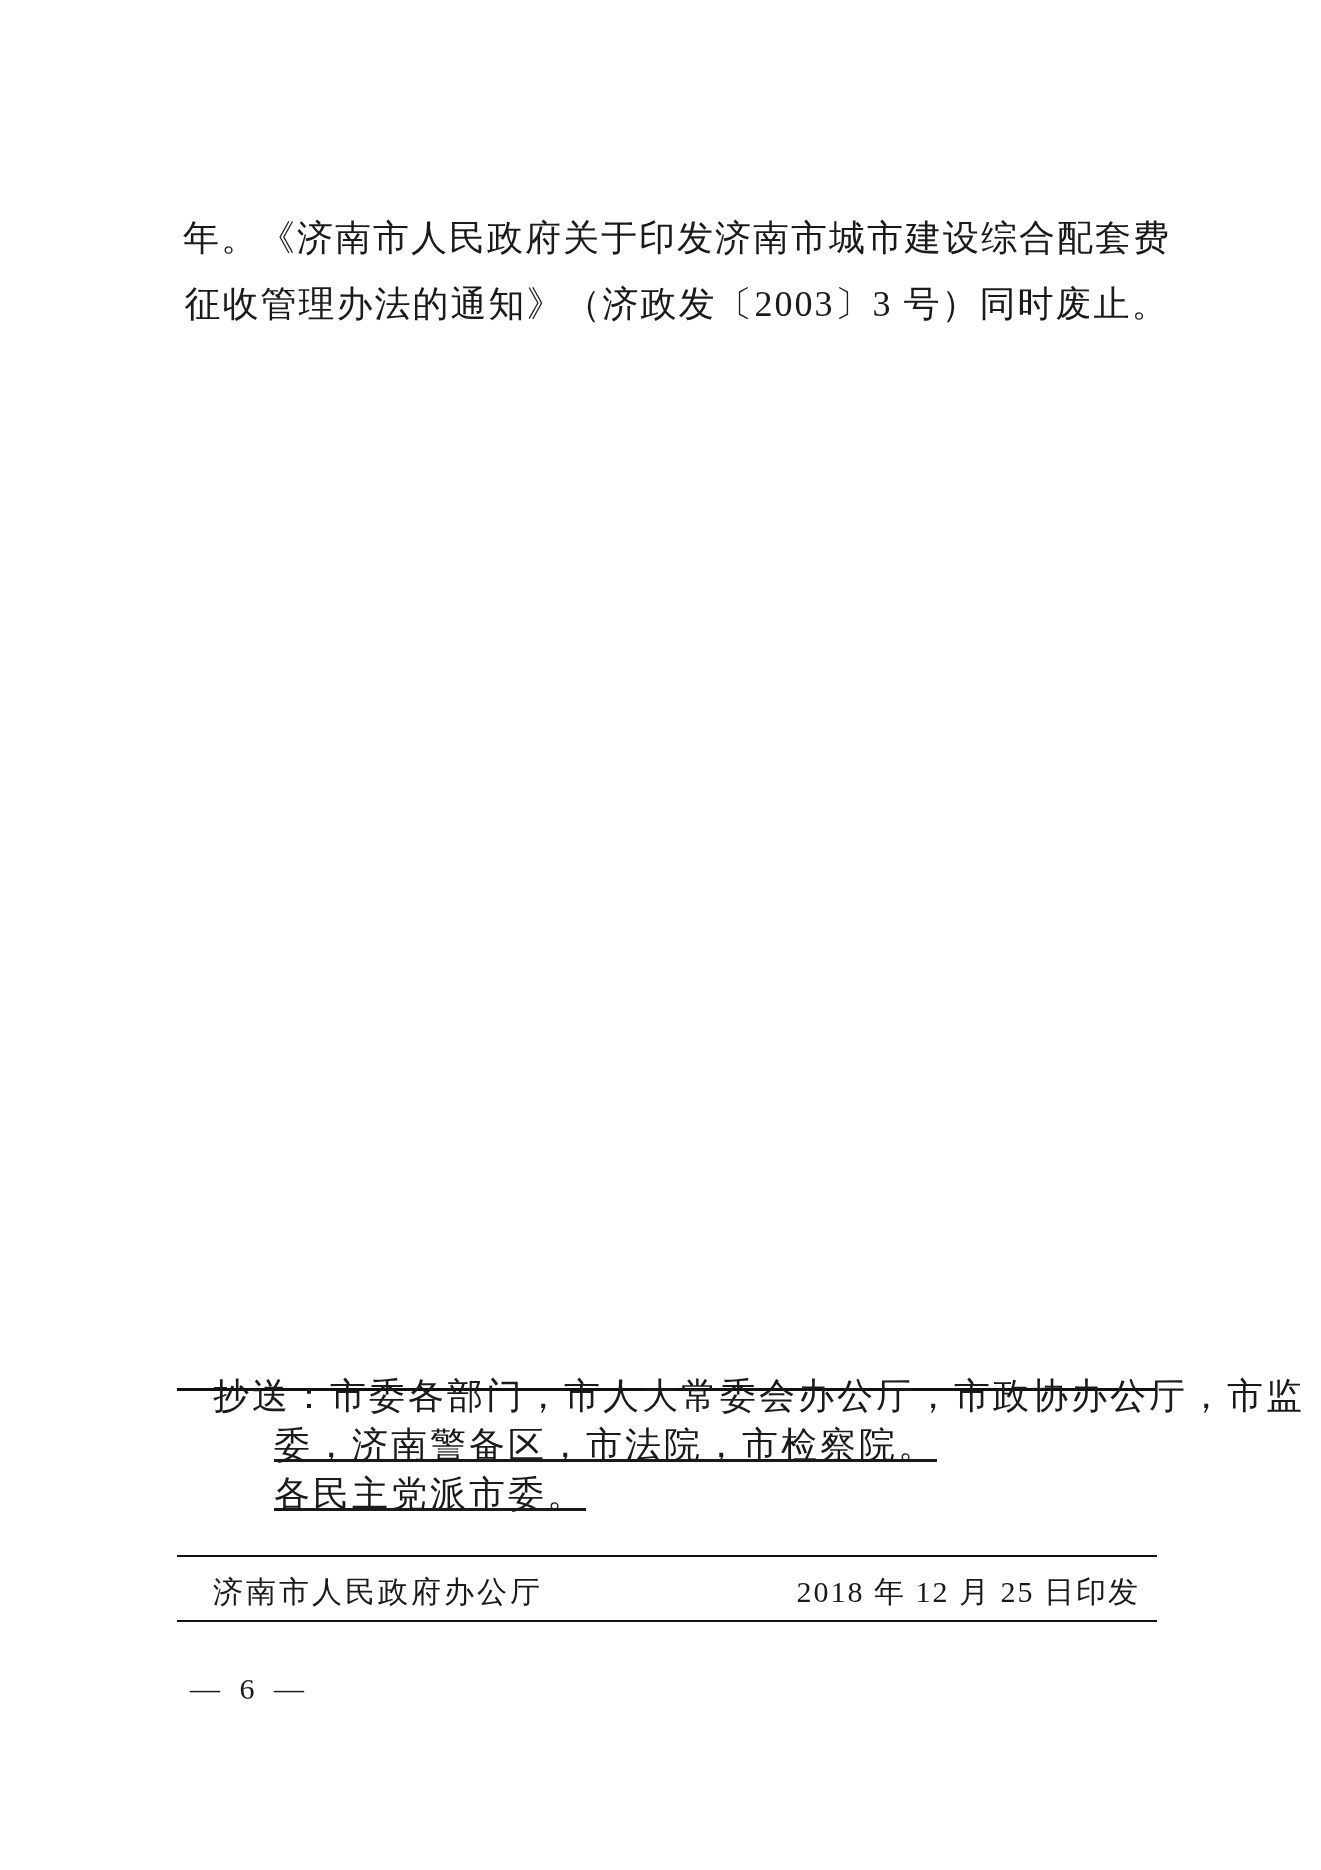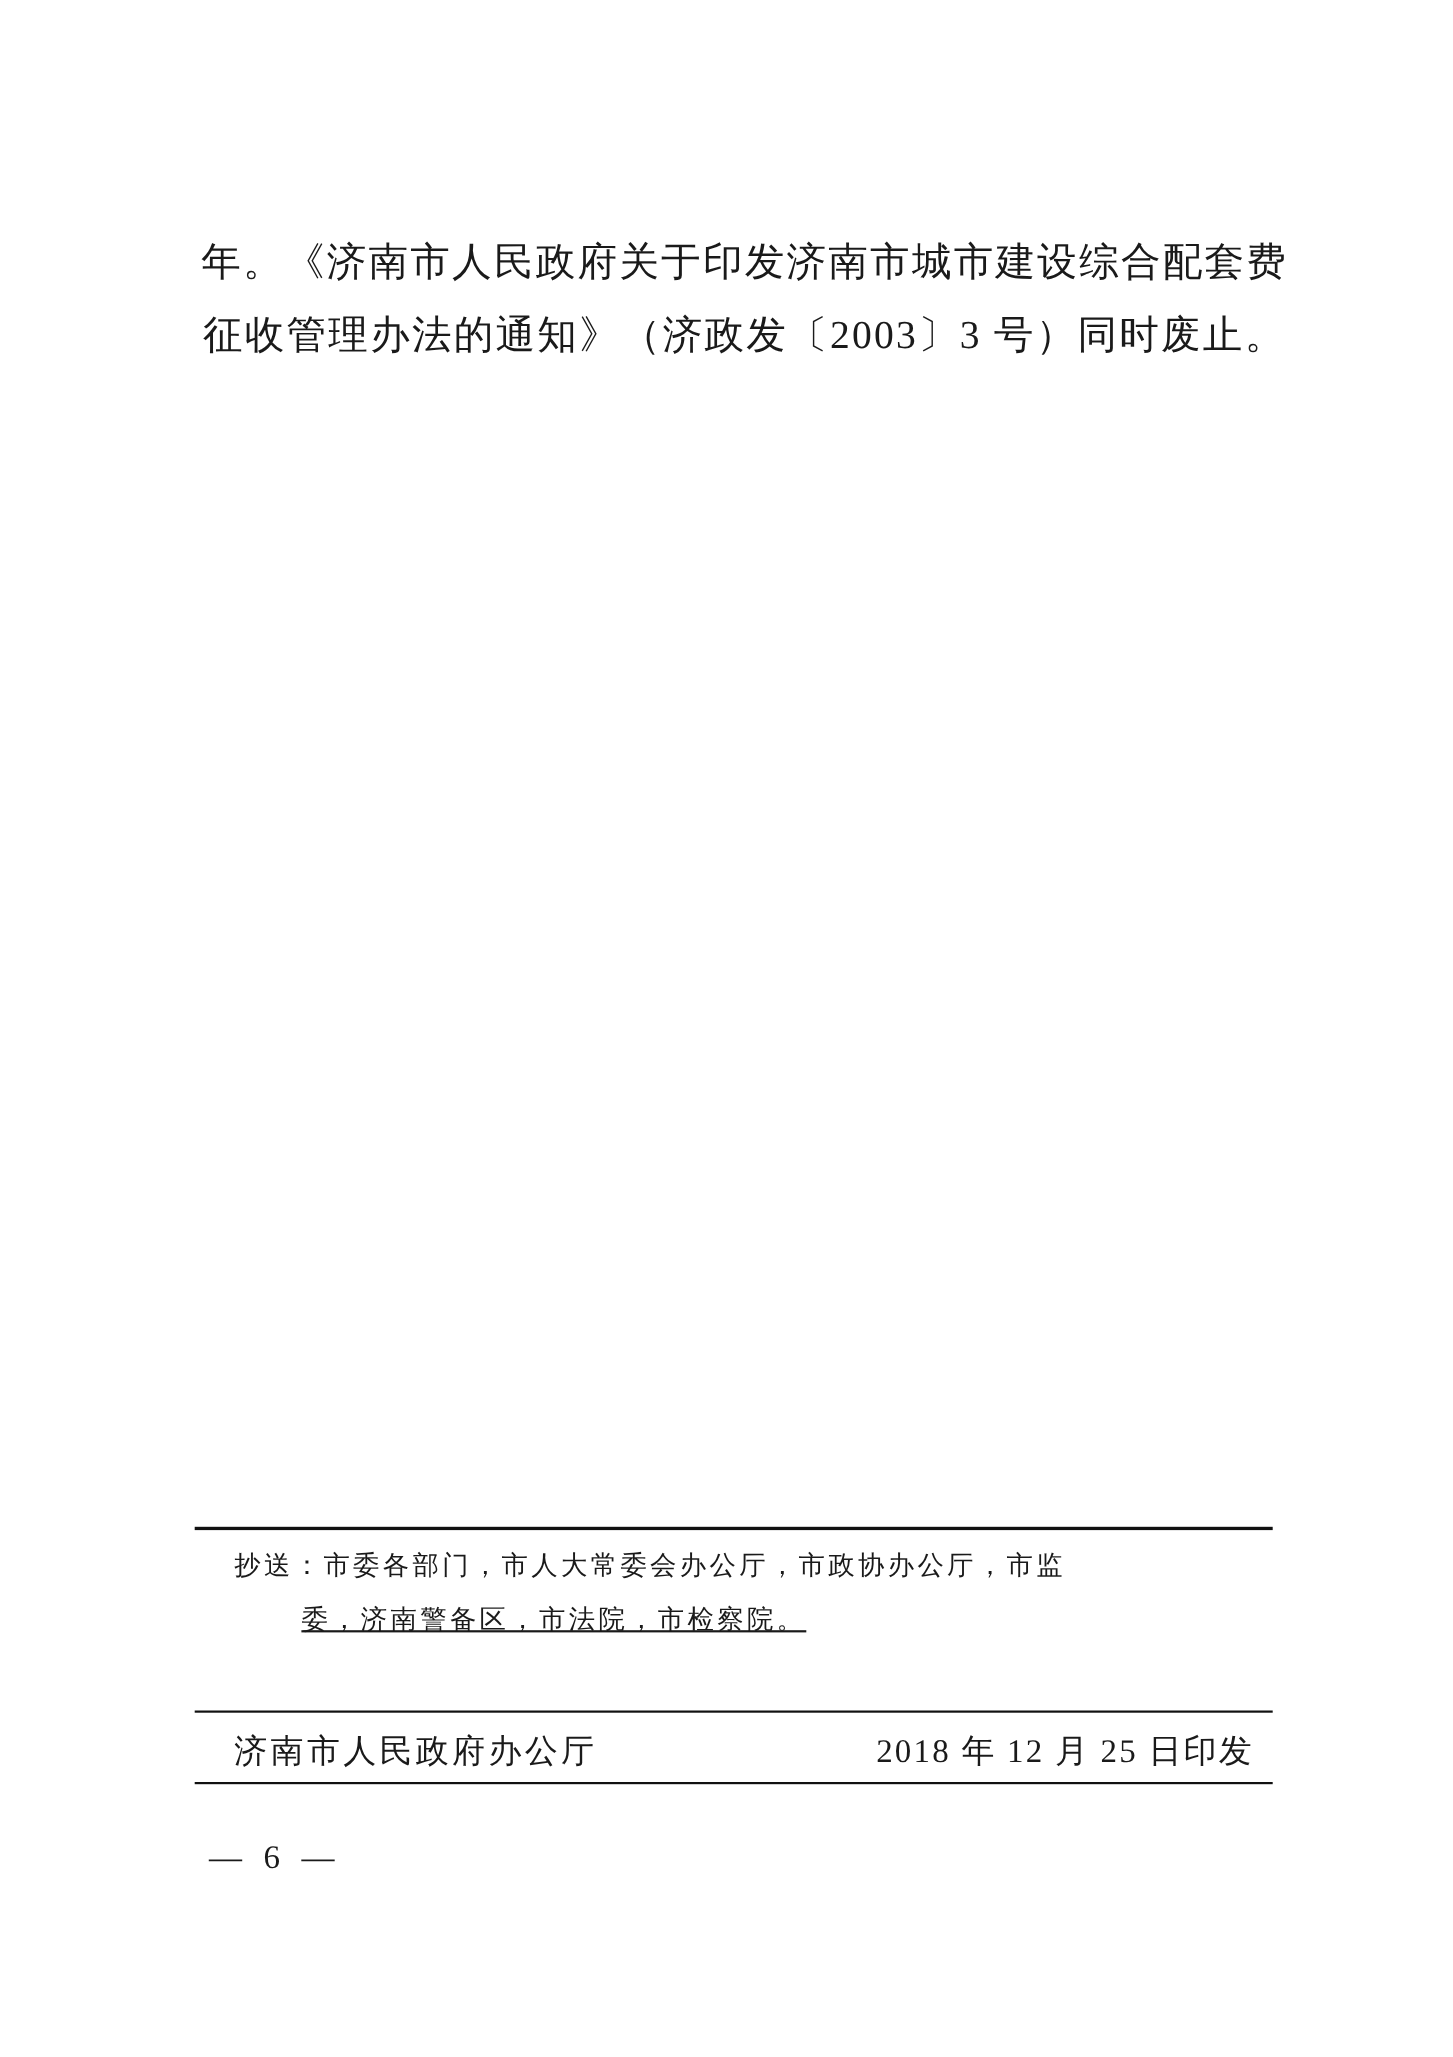--- a/index.html
+++ b/index.html
@@ -33,23 +33,23 @@
     background: #111111;
   }
   .rule-top    { top: 1388px; height: 3px; }
   .rule-mid    { top: 1555px; height: 2px; }
   .rule-bottom { top: 1620px; height: 2px; }
 
   
   .cc-block {
     position: absolute;
     left: 213px;
-    top: 1400px;
+    top: 1372px;
     width: 960px;
-    font-size: 24px;
+    font-size: 36px;
     line-height: 49px;
     letter-spacing: 3px;
     white-space: nowrap;
   }
   .cc-line.indent { margin-left: 61px; text-decoration: underline; }
 
   
   .footer-row {
     position: absolute;
     left: 213px;
@@ -82,20 +82,21 @@
   <div class="body-text">
     <div>年。《济南市人民政府关于印发济南市城市建设综合配套费</div>
     <div>征收管理办法的通知》（济政发〔2003〕3 号）同时废止。</div>
   </div>
 
   <div class="rule rule-top"></div>
 
   <div class="cc-block">
     <div class="cc-line">抄送：市委各部门，市人大常委会办公厅，市政协办公厅，市监</div>
     <div class="cc-line indent">委，济南警备区，市法院，市检察院。</div>
+    <div class="cc-line indent">各民主党派市委。</div>
   </div>
 
   <div class="rule rule-mid"></div>
 
   <div class="footer-row">
     <span class="issuer">济南市人民政府办公厅</span>
     <span class="print-date">2018 年 12 月 25 日印发</span>
   </div>
 
   <div class="rule rule-bottom"></div>

